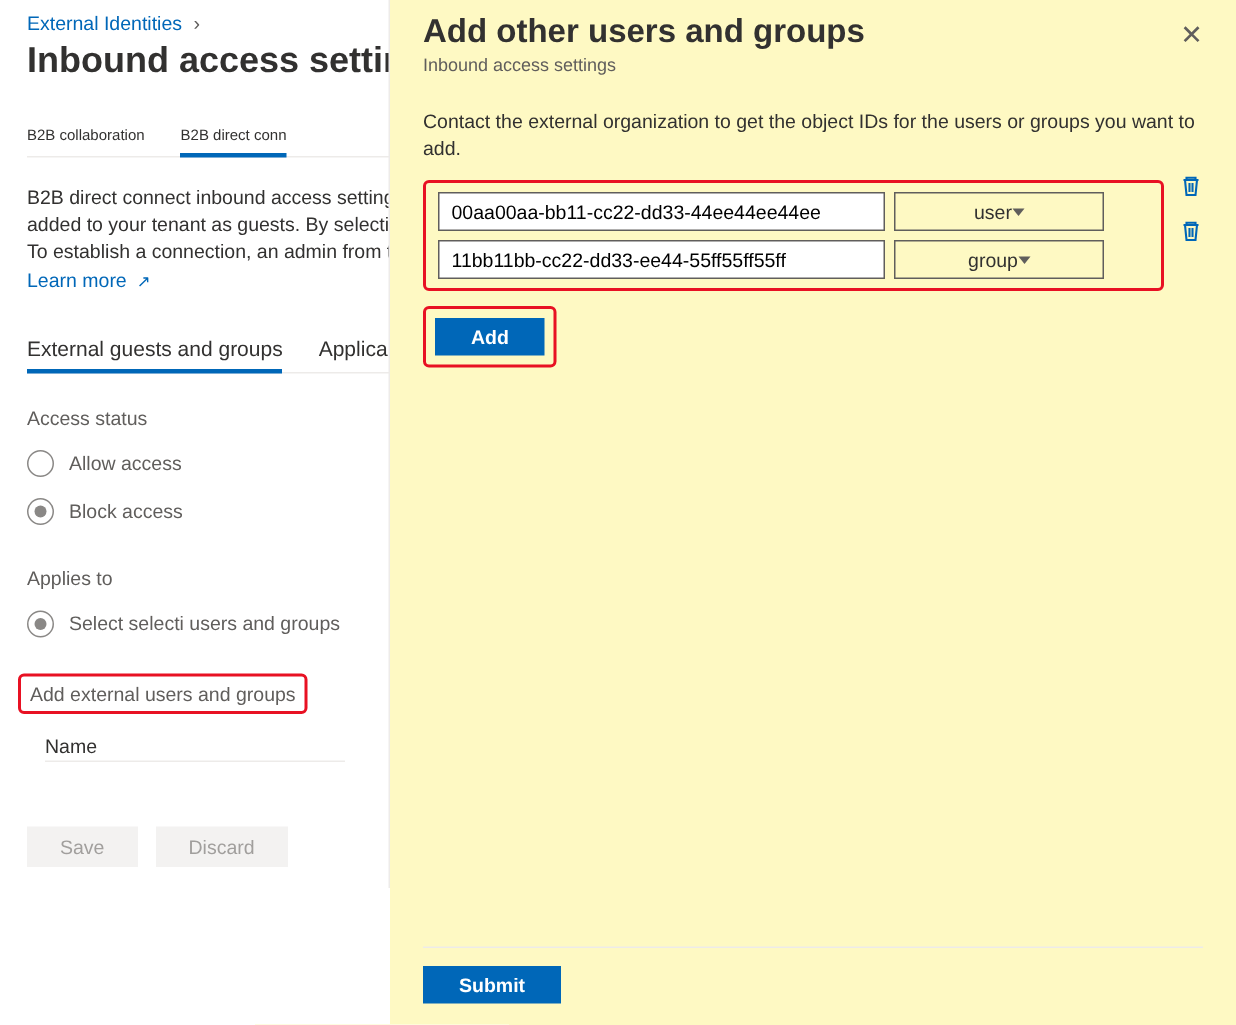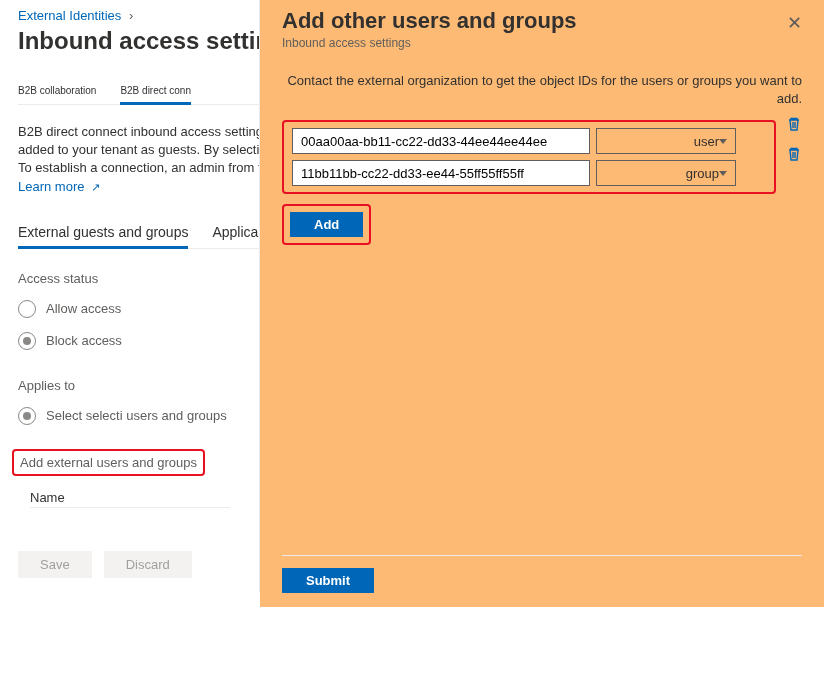--- a/index.html
+++ b/index.html
@@ -35,32 +35,32 @@
 
   .highlight-red { border:2px solid #e81123; border-radius:4px; padding:4px 6px; display:inline-block; }
   .red-wrap-1 { margin-top:24px; margin-left:-6px;}
 
   .name-col { margin-top:14px; margin-left:12px; font-size:13px; color:#323130;}
 
   .footer-buttons { position:absolute; bottom:14px; left:18px; display:flex; gap:12px; }
   .btn-gray { background:#f3f2f1; border:none; color:#a19f9d; padding:6px 22px; font-size:13px; cursor:default; }
 
   
-  .blade { position:absolute; left:260px; top:0; width:564px; height:607px; padding: 8px 22px 0 22px; background:#fdba74;}
+  .blade { position:absolute; left:260px; top:0; width:564px; height:683px; padding: 8px 22px 0 22px; background:#fef9c3;}
   .blade-title-row { display:flex; align-items:flex-start; }
   .blade-title { font-size:22px; font-weight:600; flex:1; }
   .close-btn { font-size:18px; color:#605e5c; cursor:pointer; margin-top:4px;}
   .blade-sub { font-size:12px; color:#605e5c; margin-top:2px;}
-  .blade-desc { font-size:13px; margin-top:22px; line-height:1.4;text-align:right; }
+  .blade-desc { font-size:13px; margin-top:22px; line-height:1.4; }
 
   .rows-wrap { border:2px solid #e81123; border-radius:4px; padding:6px 8px; margin-top:12px; }
   .row { display:flex; align-items:center; margin-bottom:6px;}
   .row:last-child { margin-bottom:0;}
   .txt-input { flex:0 0 298px; border:1px solid #605e5c; height:26px; padding:2px 8px; font-size:13px; margin-right:6px;}
-  .sel { flex:0 0 140px; border:1px solid #605e5c; height:26px; padding:2px 8px; font-size:13px; display:flex; align-items:center; justify-content:flex-end; cursor:pointer;}
+  .sel { flex:0 0 140px; border:1px solid #605e5c; height:26px; padding:2px 8px; font-size:13px; display:flex; align-items:center; justify-content:center; cursor:pointer;}
   .chev-down { width:0; height:0; border-left:4px solid transparent; border-right:4px solid transparent; border-top:5px solid #605e5c;}
   .trash { width:16px; height:16px; margin-left:10px; cursor:pointer; color:#0067b8;}
 
   .add-wrap { border:2px solid #e81123; border-radius:4px; padding:6px; display:inline-block; margin-top:10px;}
   .btn-primary { background:#0067b8; color:#fff; border:none; padding:5px 24px; font-size:13px; cursor:pointer; font-weight:600;}
 
   .blade-footer { position:absolute; bottom:14px; left:22px; right:22px; border-top:1px solid #edebe9; padding-top:12px;}
 
   svg.trash-svg { stroke:#0067b8; fill:none; stroke-width:1.4; }
 </style>

